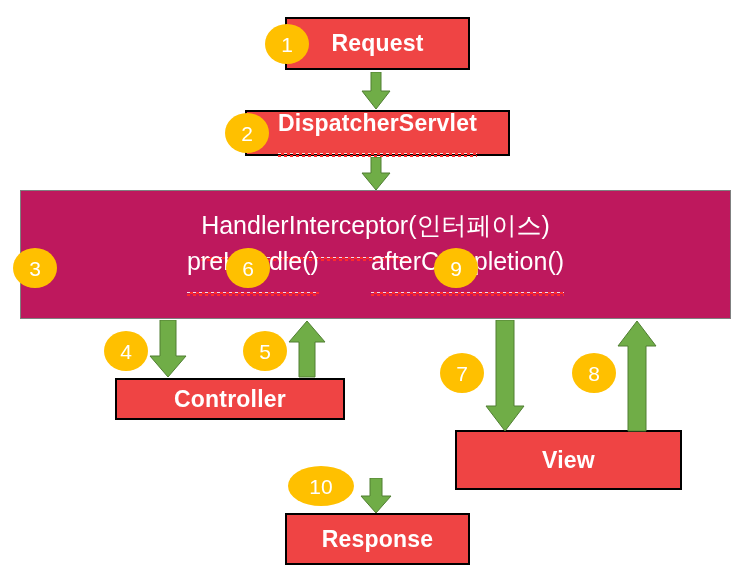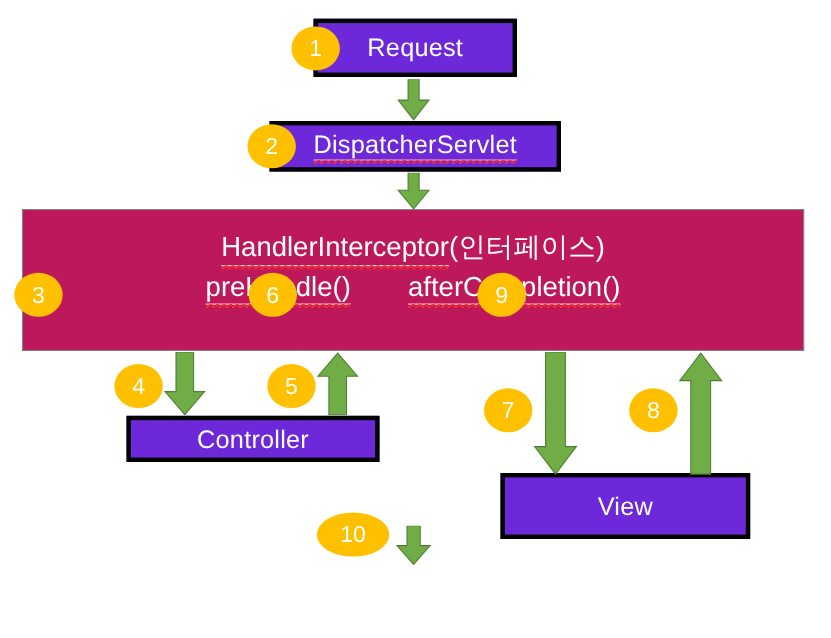--- a/index.html
+++ b/index.html
@@ -13,30 +13,30 @@
   #stage{position:relative;width:755px;height:580px;background:#fff;}
 
   
   .box{
     position:absolute;
     box-sizing:border-box;
     display:flex;align-items:center;justify-content:center;
     color:#ffffff;
     white-space:nowrap;
   }
-  .box.blue{background:#6d28d9;border:4px solid #000000;}
+  .box.blue{background:#ef4444;border:2px solid #000000;font-weight:bold;}
   .box.gray{background:#be185d;border:1px solid #7F7F7F;
             display:block;}
 
   .lbl{font-size:23px;line-height:1;letter-spacing:.2px;}
 
   
   .squig{
     position:relative;
-    padding-bottom:2px;
+    padding-bottom:18px;
     border-bottom:1px solid rgba(255,255,255,.85);
   }
   .squig::after{
     content:"";
     position:absolute;left:0;right:0;bottom:-4px;height:4px;
     background-image:
       radial-gradient(circle at 1.5px 3.2px, #ff2a2a 1.35px, rgba(255,42,42,0) 1.6px),
       radial-gradient(circle at 4.5px 0.8px, #ff2a2a 1.35px, rgba(255,42,42,0) 1.6px);
     background-size:6px 4px;
     background-repeat:repeat-x;
@@ -159,14 +159,17 @@
     <span class="lbl">View</span>
   </div>
 
   <svg class="arrow" style="left:360px;top:478px;" width="32" height="36" viewBox="0 0 32 36">
     <polygon points="10,0 22,0 22,18 31,18 16,35 1,18 10,18" fill="#70AD47" stroke="#507E32" stroke-width="1"></polygon>
   </svg>
   <div class="badge" style="left:288px;top:466px;width:66px;height:40px;">
     <span>10</span>
   </div>
 
+  <div class="box blue" style="left:285px;top:513px;width:185px;height:52px;">
+    <span class="lbl">Response</span>
+  </div>
 
 </div>
 
 </body></html>

